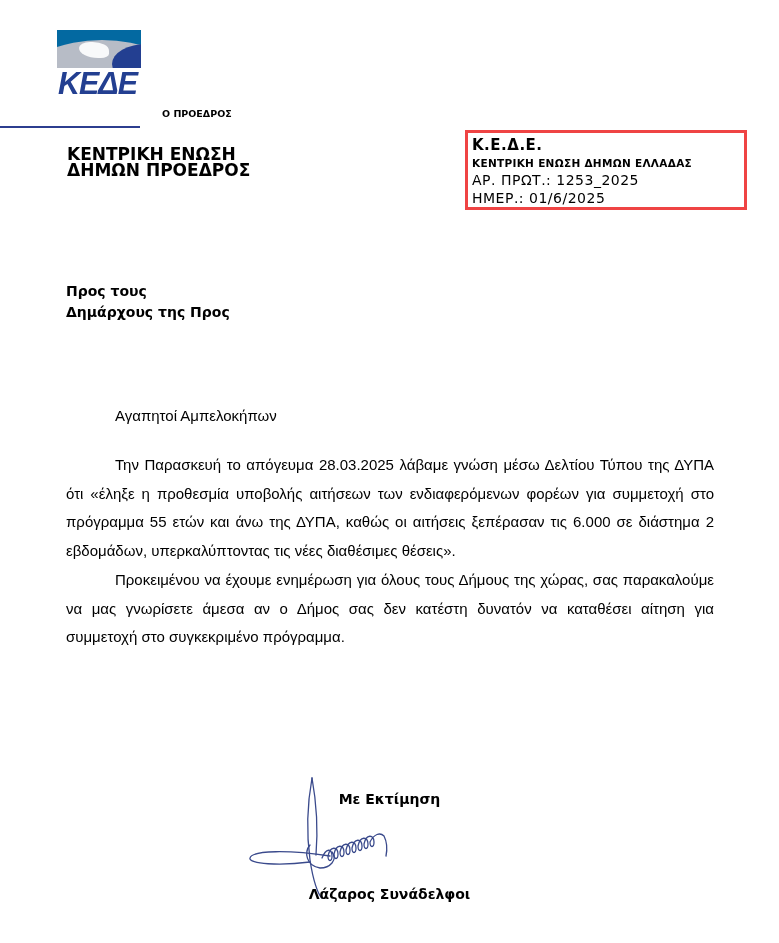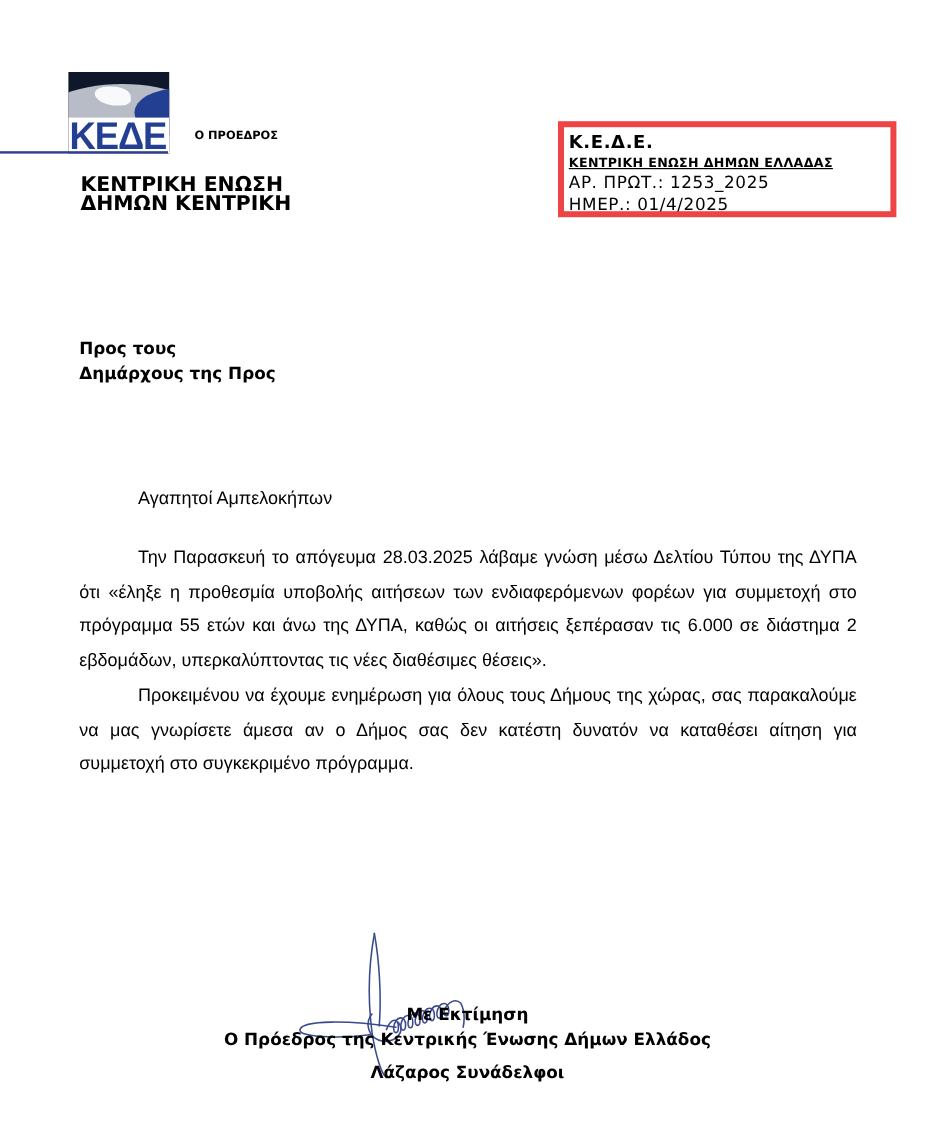--- a/index.html
+++ b/index.html
@@ -2,76 +2,76 @@
 <html><head>
 <meta charset="utf-8">
 <style>
   html, body { margin: 0; padding: 0; background: #ffffff; }
   body { width: 779px; height: 943px; position: relative; overflow: hidden; color: #000; }
   .abs { position: absolute; }
   .tahoma { font-family: "DejaVu Sans", sans-serif; }
   .cond { font-family: "Liberation Sans", sans-serif; }
 
   
-  #logo { left: 57px; top: 60px; width: 84px; height: 68px; background: #0f172a; overflow: hidden; }
+  #logo { left: 57px; top: 30px; width: 84px; height: 68px; background: #0369a1; overflow: hidden; font-style: italic; }
   #logo .arc { position: absolute; left: -30px; top: 10px; width: 150px; height: 70px; border-radius: 50%; background: #b7bcc6; }
   #logo .arc-inner { position: absolute; left: 55px; top: 14px; width: 70px; height: 40px; border-radius: 50%; background: #233f91; }
   #logo .map { position: absolute; left: 22px; top: 12px; width: 30px; height: 16px; background: #ffffff; border-radius: 40% 60% 30% 70%; opacity: .9; }
   #logo .letters { position: absolute; left: 0; bottom: 0; width: 84px; height: 30px; background: #ffffff; }
   #logo .letters span { position: absolute; left: 1px; top: -3px; font-family: "Liberation Sans", sans-serif; font-weight: bold; font-size: 32px; letter-spacing: -1px; color: #233f91; transform: scaleX(0.95); transform-origin: left; }
   #logo-rule { left: 0; top: 126px; width: 140px; height: 2px; background: #2c3e8f; }
 
   #president-label { left: 162px; top: 108px; font-size: 9.5px; font-weight: bold; }
   #org-name { left: 67px; top: 146px; font-size: 17px; font-weight: bold; line-height: 16px; }
 
   
-  #proto { left: 465px; top: 101px; width: 282px; height: 80px; border: 5px solid #ef4444; box-sizing: border-box; padding: 3px 4px; }
+  #proto { left: 465px; top: 130px; width: 282px; height: 80px; border: 3px solid #ef4444; box-sizing: border-box; padding: 3px 4px; }
   #proto .l1 { font-size: 15px; font-weight: bold; line-height: 19px; letter-spacing: 0.5px; }
-  #proto .l2 { font-size: 10.5px; font-weight: bold; line-height: 16px; letter-spacing: 0.3px; text-decoration: underline; }
+  #proto .l2 { font-size: 10.5px; font-weight: bold; line-height: 16px; letter-spacing: 0.3px; }
   #proto .l3, #proto .l4 { font-size: 14px; line-height: 18px; letter-spacing: 0.5px; }
 
   #recipient { left: 66px; top: 245px; font-size: 14px; font-weight: bold; line-height: 21px; margin-top: 36px; }
 
   #greeting { left: 115px; top: 407px; font-size: 15px; }
 
   .para { left: 66px; width: 648px; font-size: 15px; line-height: 28.5px; text-align: justify; text-indent: 49px; }
   #para1 { top: 451px; }
   #para2 { top: 566px; }
 
   
   #signoff { left: 0; width: 779px; top: 789px; text-align: center; font-size: 14px; font-weight: bold; line-height: 21px; }
-  #signoff .c1 { padding-left: 0; margin-top: 47px; }
+  #signoff .c1 { padding-left: 0; }
   #signature { left: 240px; top: 770px; width: 260px; height: 130px; }
   #signer { left: 0; width: 779px; top: 884px; text-align: center; font-size: 14px; font-weight: bold; line-height: 21px; }
 </style>
 </head>
 <body>
 
 <div id="logo" class="abs">
   <div class="arc"></div>
   <div class="arc-inner"></div>
   <div class="map"></div>
   <div class="letters">
     <span>ΚΕΔΕ</span>
   </div>
 </div>
 <div id="logo-rule" class="abs"></div>
 
 <div id="president-label" class="abs tahoma">Ο ΠΡΟΕΔΡΟΣ</div>
 
 <div id="org-name" class="abs tahoma">
   <div>ΚΕΝΤΡΙΚΗ ΕΝΩΣΗ</div>
-  <div>ΔΗΜΩΝ ΚΕΝΤΡΙΚΗ</div>
+  <div>ΔΗΜΩΝ ΠΡΟΕΔΡΟΣ</div>
 </div>
 
 <div id="proto" class="abs tahoma">
   <div class="l1">Κ.Ε.Δ.Ε.</div>
   <div class="l2">ΚΕΝΤΡΙΚΗ ΕΝΩΣΗ ΔΗΜΩΝ ΕΛΛΑΔΑΣ</div>
   <div class="l3">ΑΡ. ΠΡΩΤ.: 1253_2025</div>
-  <div class="l4">ΗΜΕΡ.: 01/4/2025</div>
+  <div class="l4">ΗΜΕΡ.: 01/6/2025</div>
 </div>
 
 <div id="recipient" class="abs tahoma">
   <div>Προς τους</div>
   <div>Δημάρχους της Προς</div>
 </div>
 
 <div id="greeting" class="abs cond">Αγαπητοί Αμπελοκήπων</div>
 
 <div id="para1" class="abs para cond">Την Παρασκευή το απόγευμα 28.03.2025 λάβαμε γνώση μέσω Δελτίου Τύπου της ΔΥΠΑ ότι «έληξε η προθεσμία υποβολής αιτήσεων των ενδιαφερόμενων φορέων για συμμετοχή στο πρόγραμμα 55 ετών και άνω της ΔΥΠΑ, καθώς οι αιτήσεις ξεπέρασαν τις 6.000 σε διάστημα 2 εβδομάδων, υπερκαλύπτοντας τις νέες διαθέσιμες θέσεις».</div>
@@ -82,18 +82,17 @@
     <path d="M72 8 C 68 30, 66 60, 70 90 C 73 110, 78 125, 82 128"></path>
     <path d="M72 8 C 76 30, 78 60, 76 85"></path>
     <path d="M70 92 C 40 96, 8 94, 10 88 C 12 80, 50 80, 90 86"></path>
     <path d="M70 75 C 64 82, 66 96, 80 98 C 90 98, 98 90, 92 82"></path>
     <path d="M82 88 c4 -10 10 -10 10 -2 c0 6 -4 6 -4 0 c2 -10 10 -10 10 -2 c0 6 -4 6 -4 0 c2 -10 10 -10 10 -2 c0 6 -4 6 -4 0 c2 -10 10 -10 10 -2 c0 6 -4 6 -4 0 c2 -10 10 -10 10 -2 c0 6 -4 6 -4 0 c2 -10 10 -10 10 -2 c0 6 -4 6 -4 0 c2 -10 10 -10 10 -2 c0 6 -4 6 -4 0 c2 -10 10 -10 10 -2 c0 6 -4 6 -4 0 c4 -8 10 -10 14 -6 c2 4 4 10 2 20"></path>
   </g>
 </svg>
 
 <div id="signoff" class="abs tahoma">
   <div class="c1">Με Εκτίμηση</div>
-  <div>Ο Πρόεδρος της Κεντρικής Ένωσης Δήμων Ελλάδος</div>
 </div>
 
 <div id="signer" class="abs tahoma">
   <div>Λάζαρος Συνάδελφοι</div>
 </div>
 
 </body></html>

